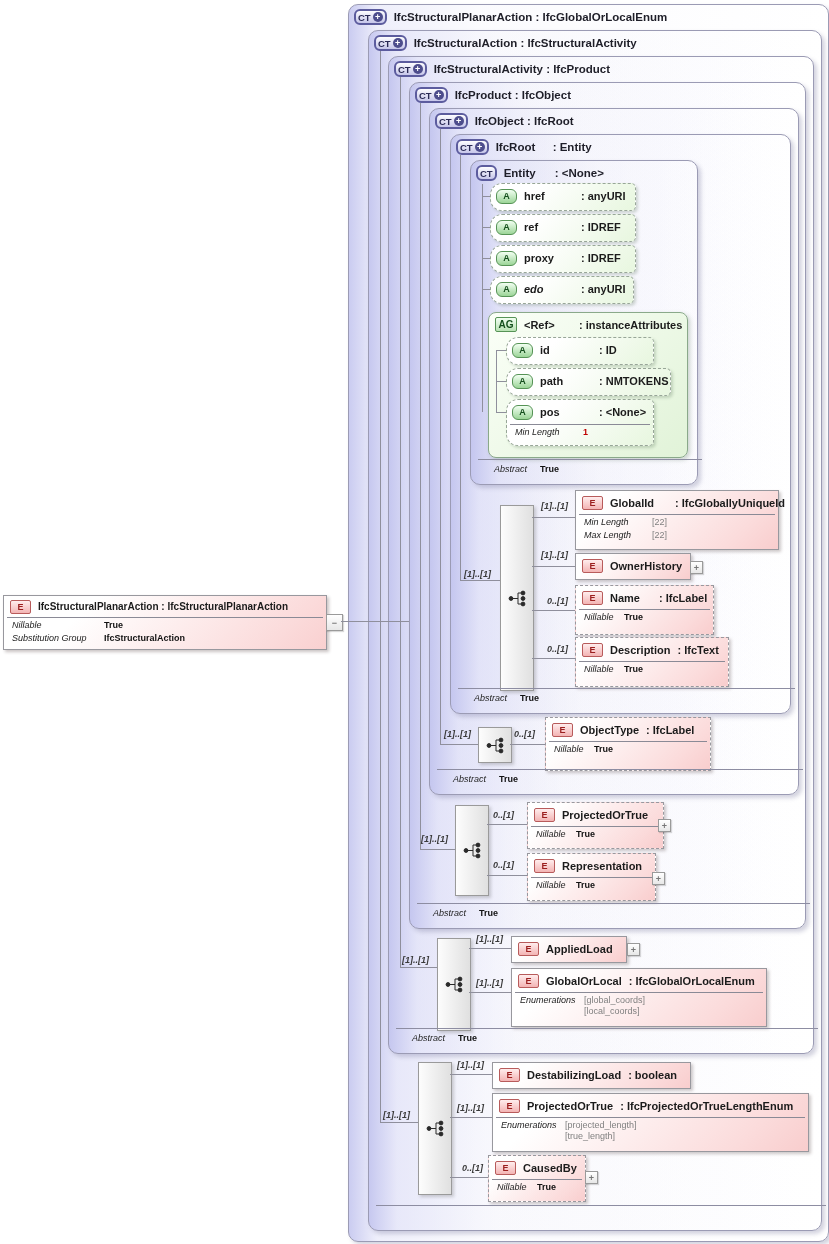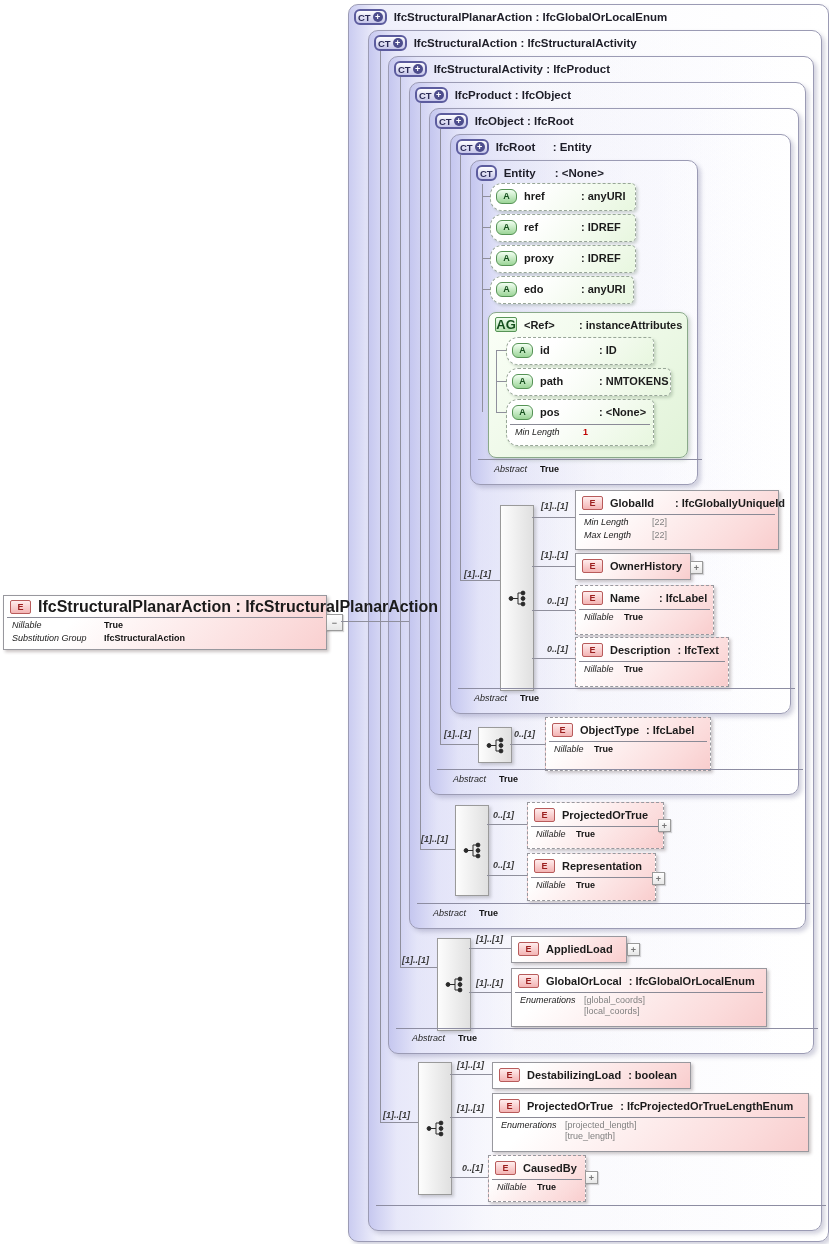--- a/index.html
+++ b/index.html
@@ -45,21 +45,21 @@
       background:linear-gradient(135deg,#ffffff 30%,#e9f7e1 95%);
       box-shadow:2px 2px 3px rgba(60,90,60,0.22);}
   .ahdr{display:flex;align-items:center;gap:7px;height:24px;padding-left:5px;white-space:nowrap;}
   .badge-a{min-width:19px;height:13px;border:1px solid #569356;border-radius:6px;
       background:linear-gradient(180deg,#f2fff2,#9cd598);color:#144f1c;font-size:9px;font-weight:bold;
       display:inline-flex;align-items:center;justify-content:center;}
   .agbox{position:absolute;border:1px solid #8aa98a;border-radius:8px;
       background:linear-gradient(135deg,#fbfff8 0%,#e1f3d8 100%);
       box-shadow:2px 2px 4px rgba(60,90,60,0.25);}
   .badge-ag{min-width:20px;height:13px;border:1px solid #569356;border-radius:2px;
-      background:linear-gradient(180deg,#f2fff2,#b9e2b4);color:#144f1c;font-size:13px;font-weight:bold;
+      background:linear-gradient(180deg,#f2fff2,#b9e2b4);color:#144f1c;font-size:10px;font-weight:bold;
       display:inline-flex;align-items:center;justify-content:center;}
 
   
   .seqbar{position:absolute;border:1px solid #9a9a9a;
       background:linear-gradient(to right,#fdfdfd,#e0e0e0);
       box-shadow:2px 2px 3px rgba(80,80,80,0.25);display:flex;align-items:center;justify-content:center;}
 
   
   .card{position:absolute;font-style:italic;font-weight:bold;font-size:9px;color:#3a3a3a;white-space:nowrap;}
 
@@ -175,21 +175,21 @@
   <div class="abox" style="left:490px;top:245px;width:144px;height:26px;">
     <div class="ahdr">
         <span class="badge-a">A</span>
       <span class="ename" style="min-width:50px;">proxy</span>
       <span class="etype">: IDREF</span>
       </div>
   </div>
   <div class="abox" style="left:490px;top:276px;width:142px;height:26px;">
     <div class="ahdr">
         <span class="badge-a">A</span>
-      <span class="ename" style="min-width:50px;">edo</span>
+      <span class="ename" style="min-width:50px;font-style:italic;">edo</span>
       <span class="etype">: anyURI</span>
       </div>
   </div>
 
   <div class="agbox" style="left:488px;top:312px;width:198px;height:144px;">
     <div class="ahdr" style="height:23px;padding-left:6px;">
       <span class="badge-ag">AG</span>
       <span class="ename" style="min-width:48px;">&lt;Ref&gt;</span>
       <span class="etype">: instanceAttributes</span>
     </div>
@@ -511,21 +511,21 @@
   <div class="expander" style="left:585px;top:1171px;width:11px;height:11px;">+</div>
 
   <div class="absrow" style="left:376px;top:1205px;width:434px;">
     <span class="plabel"></span>
     <span class="pval"></span>
   </div>
 
   <div class="rootbox" style="left:3px;top:595px;width:322px;height:53px;">
     <div class="ehdr" style="height:21px;">
       <span class="badge-e">E</span>
-      <span class="ename" style="font-size:16px;">IfcStructuralPlanarAction : IfcStructuralPlanarAction</span>
+      <span class="ename" style="font-size:10px;">IfcStructuralPlanarAction : IfcStructuralPlanarAction</span>
     </div>
     <div class="sep"></div>
     <div class="prow">
         <span class="plabel">Nillable</span>
       <span class="pval">True</span>
       </div>
     <div class="prow">
         <span class="plabel">Substitution Group</span>
       <span class="pval">IfcStructuralAction</span>
       </div>

